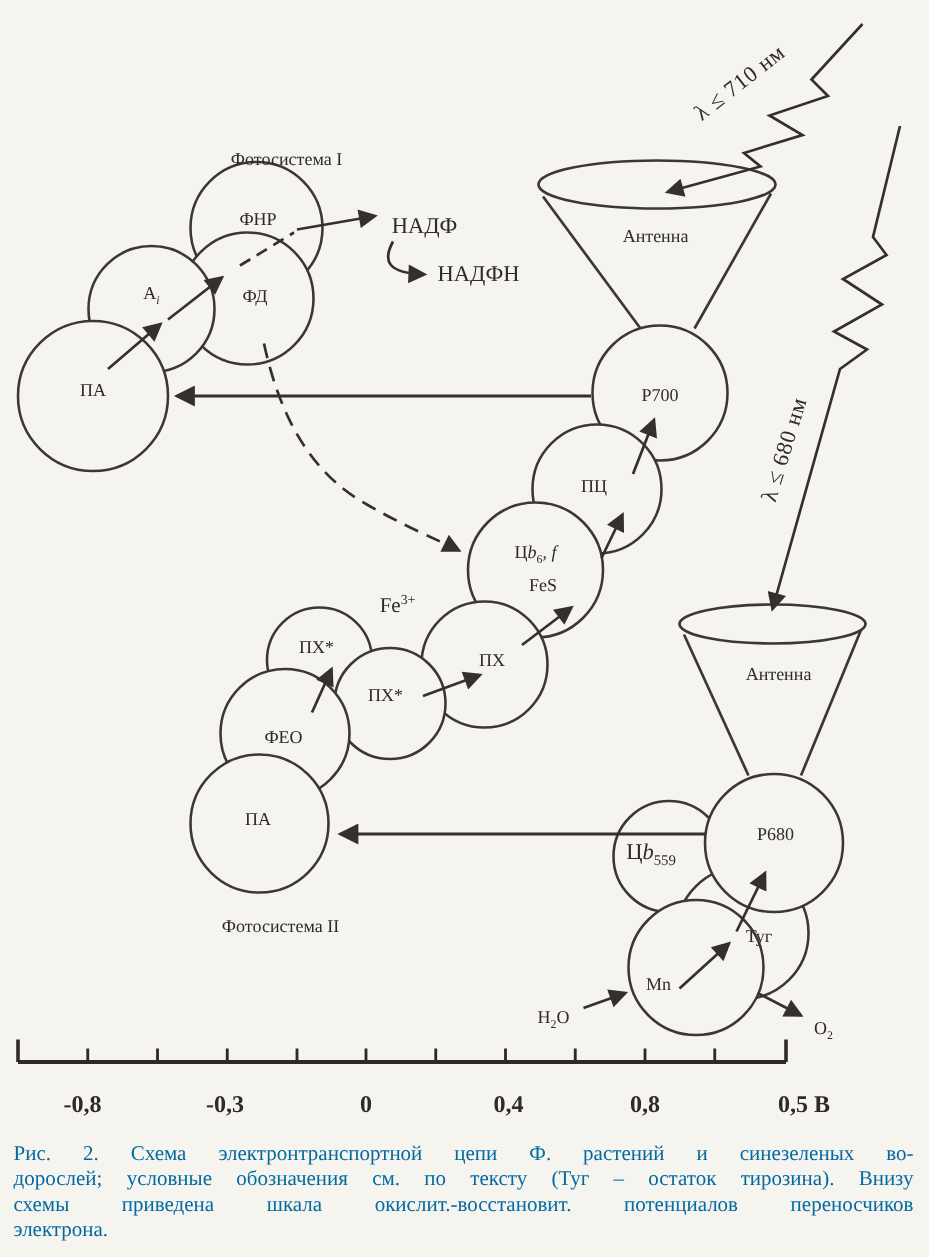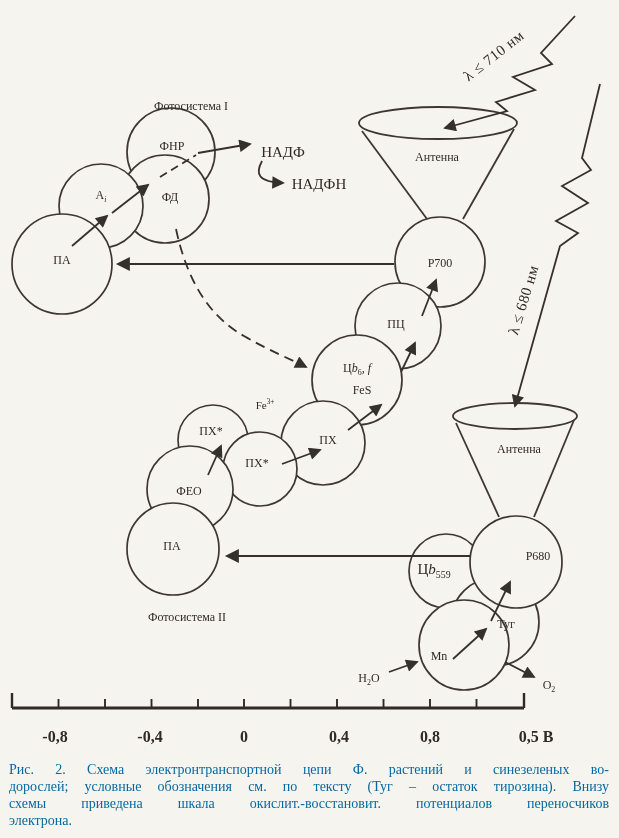--- a/index.html
+++ b/index.html
@@ -14,21 +14,21 @@
   .diagram{position:absolute;left:0;top:0;width:619px;height:760px;}
   .diagram svg{position:absolute;left:0;top:0;}
   .lbl{
     position:absolute;
     transform:translate(-50%,-50%);
     font-size:12px;
     white-space:nowrap;
     color:#2e2b26;
     line-height:1;
   }
-  .sm{font-size:11px;}
+  .sm{font-size:14px;}
   .md{font-size:15px;}
   .p-i{font-style:italic;}
   .p-sub{vertical-align:sub;font-size:0.66em;line-height:0;}
   .p-sup{vertical-align:super;font-size:0.66em;line-height:0;}
   .p-i.p-sub{font-style:italic;}
   .axis-lbl{font-size:16px;font-weight:bold;}
   .ray-lbl{font-size:15px;letter-spacing:0.5px;}
   .caption{
     position:absolute;left:9px;top:761px;width:600px;
     font-size:14px;line-height:17px;color:#0369a1;
@@ -139,29 +139,29 @@
     <div class="lbl" style="left:440px;top:263px">P700</div>
     <div class="lbl" style="left:396px;top:324px">ПЦ</div>
     <div class="lbl" style="left:357px;top:368px"><span>Ц</span><span class="p-i">b</span><span class="p-sub">6</span><span>, </span><span class="p-i">f</span></div>
     <div class="lbl" style="left:362px;top:390px">FeS</div>
     <div class="lbl sm" style="left:265px;top:405px"><span>Fe</span><span class="p-sup">3+</span></div>
     <div class="lbl" style="left:211px;top:431px">ПХ*</div>
     <div class="lbl" style="left:328px;top:440px">ПХ</div>
     <div class="lbl" style="left:257px;top:463px">ПХ*</div>
     <div class="lbl" style="left:189px;top:491px">ФЕО</div>
     <div class="lbl" style="left:172px;top:546px">ПА</div>
-    <div class="lbl" style="left:538px;top:556px">P680</div>
+    <div class="lbl" style="left:517px;top:556px">P680</div>
     <div class="lbl md" style="left:434px;top:569px"><span>Ц</span><span class="p-i">b</span><span class="p-sub">559</span></div>
     <div class="lbl" style="left:506px;top:624px">Туг</div>
     <div class="lbl" style="left:439px;top:656px">Mn</div>
     <div class="lbl" style="left:369px;top:678px"><span>H</span><span class="p-sub">2</span><span>O</span></div>
     <div class="lbl" style="left:549px;top:685px"><span>O</span><span class="p-sub">2</span></div>
 
     <div class="lbl axis-lbl" style="left:55px;top:737px">-0,8</div>
-    <div class="lbl axis-lbl" style="left:150px;top:737px">-0,4</div>
+    <div class="lbl axis-lbl" style="left:150px;top:737px">-0,3</div>
     <div class="lbl axis-lbl" style="left:244px;top:737px">0</div>
     <div class="lbl axis-lbl" style="left:339px;top:737px">0,4</div>
     <div class="lbl axis-lbl" style="left:430px;top:737px">0,8</div>
     <div class="lbl axis-lbl" style="left:536px;top:737px">0,5 В</div>
   </div>
 
   <div class="caption">
     <div class="cap-line jl">Рис. 2. Схема электронтранспортной цепи Ф. растений и синезеленых во-</div>
     <div class="cap-line jl">дорослей; условные обозначения см. по тексту (Туг – остаток тирозина). Внизу</div>
     <div class="cap-line jl">схемы приведена шкала окислит.-восстановит. потенциалов переносчиков</div>

